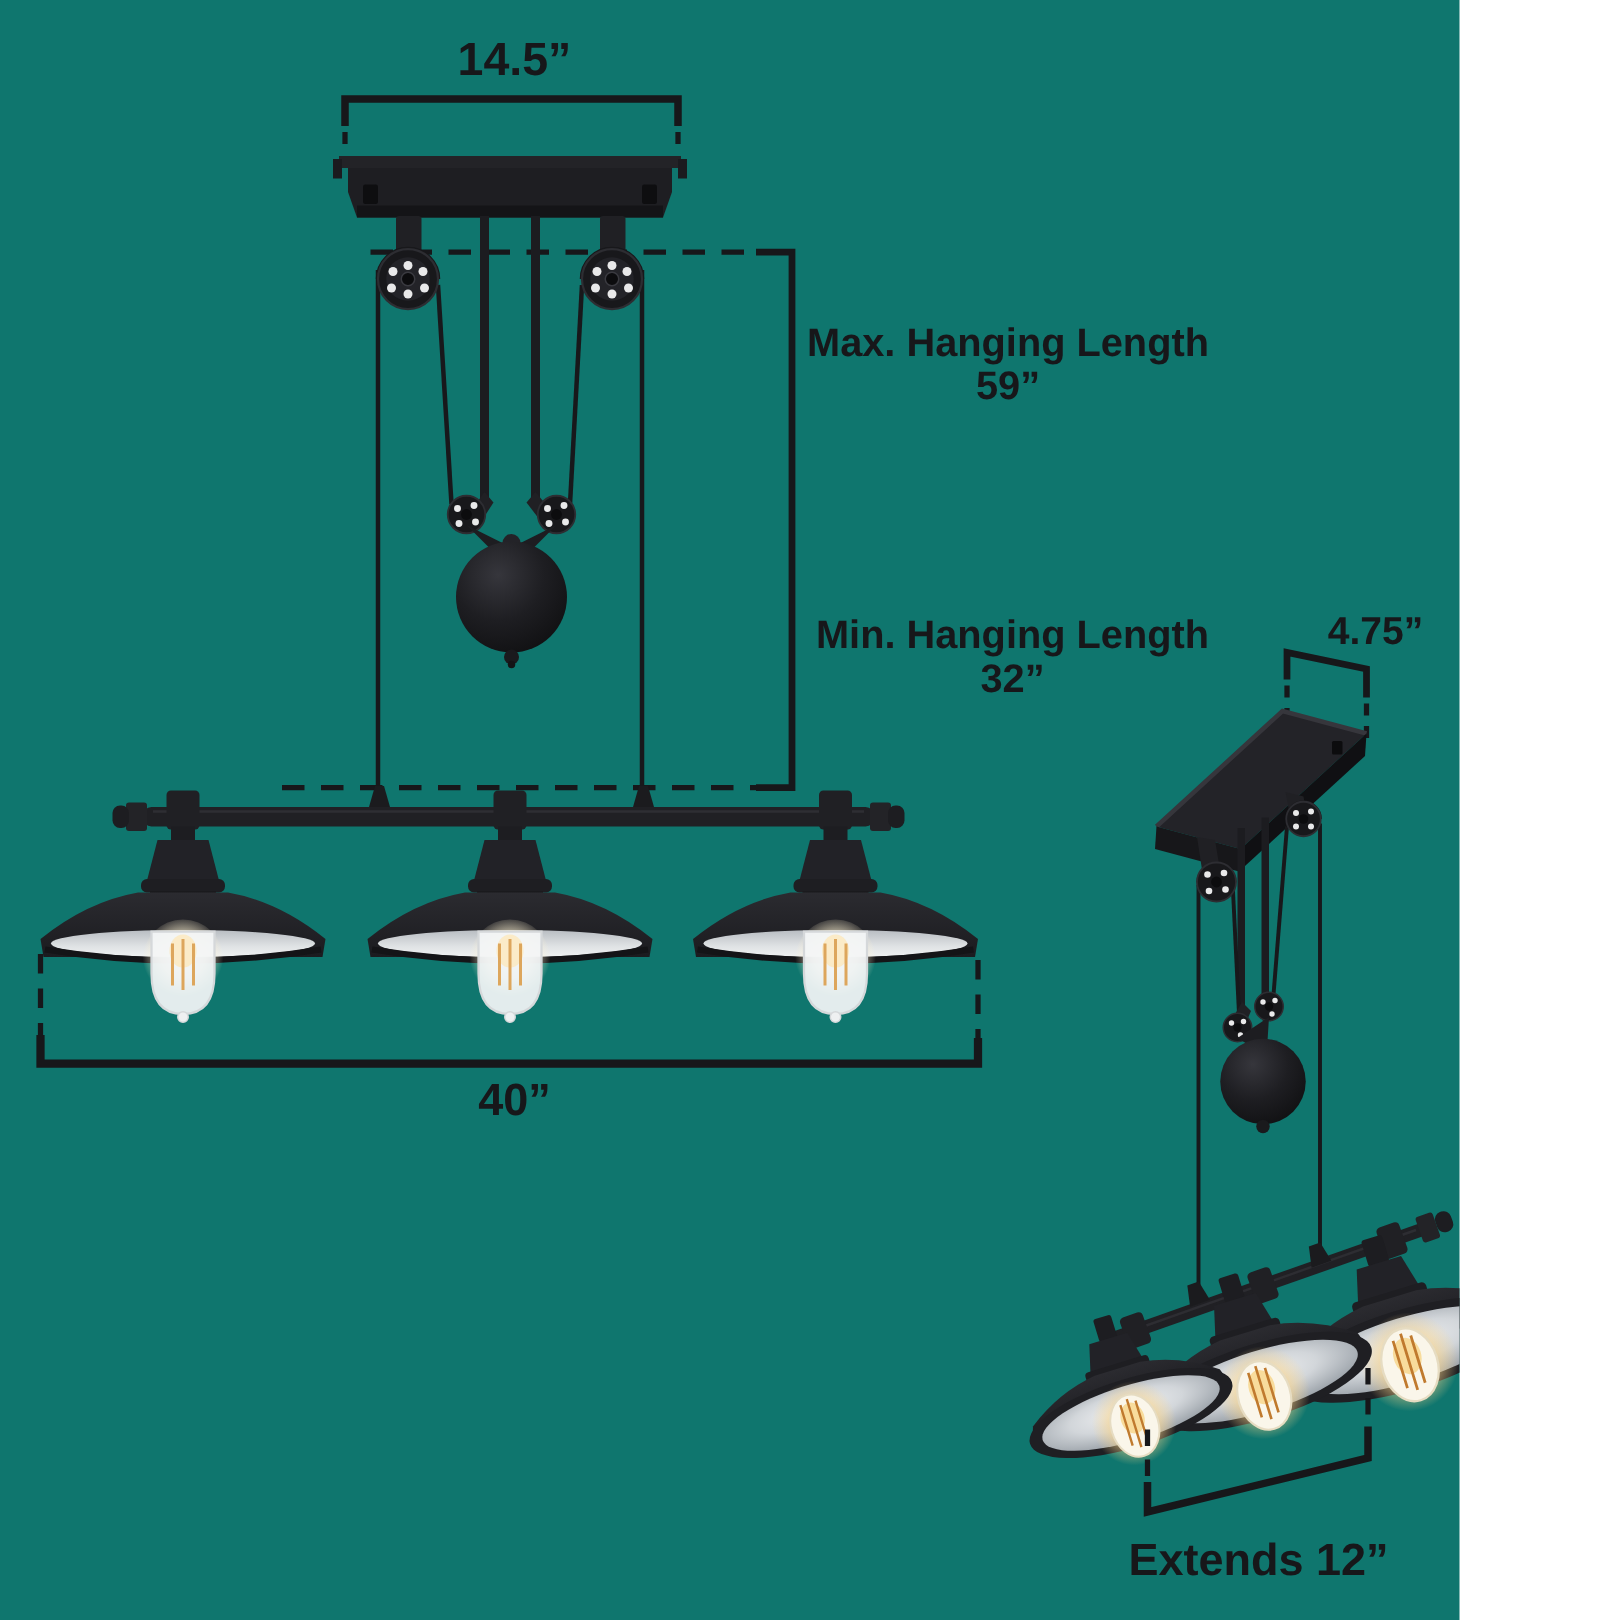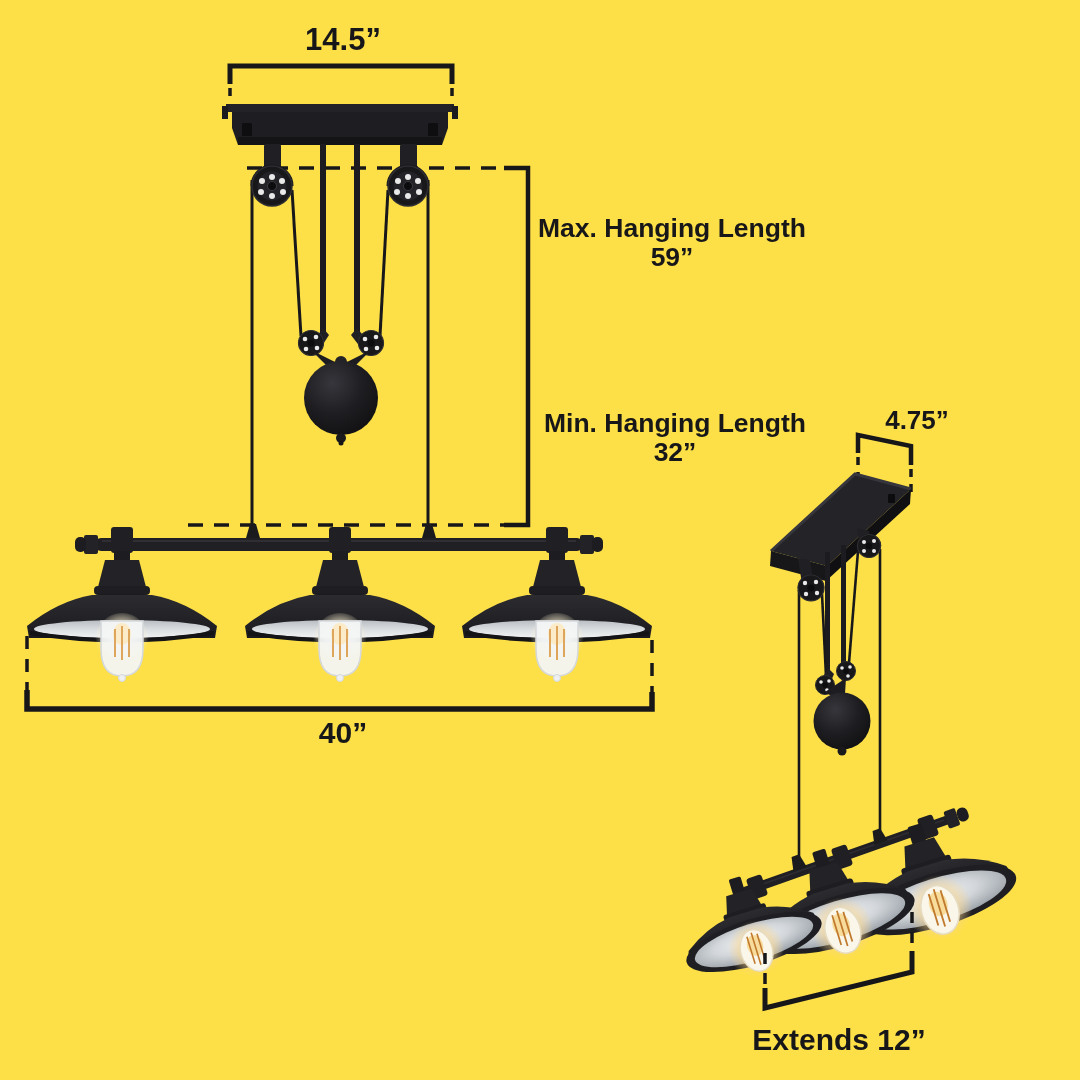--- a/index.html
+++ b/index.html
@@ -1,17 +1,17 @@
 <!DOCTYPE html>
 <html><head>
 <meta charset="utf-8">
 <style>
   html,body{margin:0;padding:0;background:#ffffff;}
   .stage{
-    position:relative;width:1080px;height:1080px;background:#fde047;overflow:hidden;
+    position:relative;width:973px;height:1080px;background:#0f766e;overflow:hidden;
     font-family:"Liberation Sans",sans-serif;
   }
   svg{display:block;}
   .dim-label{
     font-family:"Liberation Sans",sans-serif;
     font-weight:700;
     fill:#17171a;
     letter-spacing:0px;
   }
   .dash-line{stroke:#17171a;stroke-width:3.5;fill:none;}

